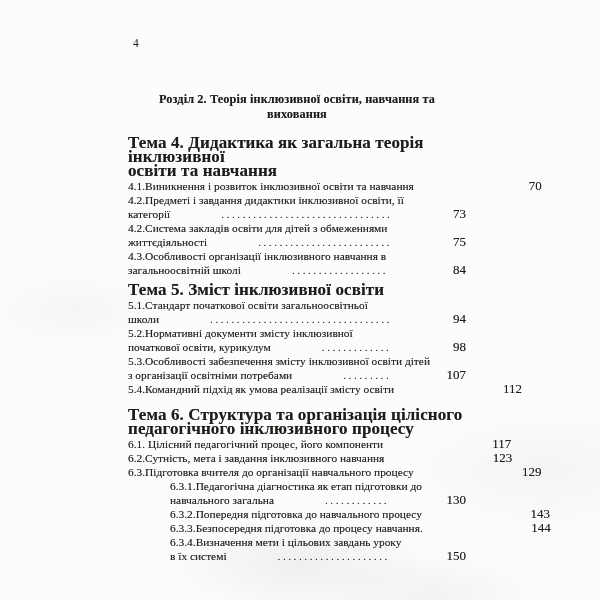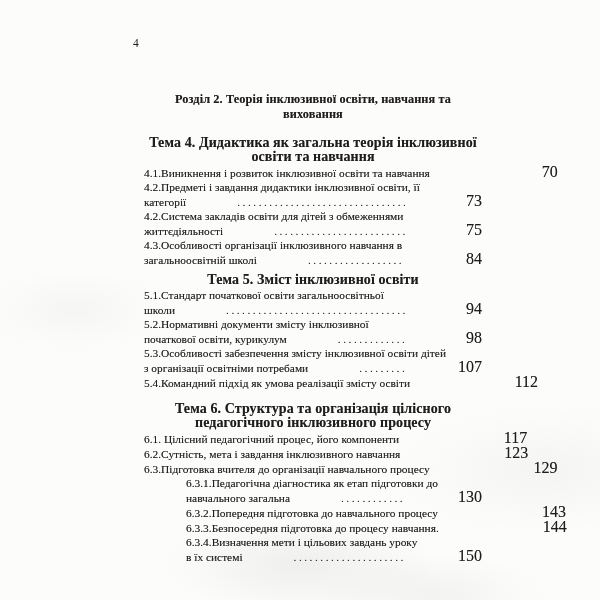--- a/index.html
+++ b/index.html
@@ -22,43 +22,42 @@
   }
   .page-number {
     position: absolute;
     left: 133px;
     top: 36px;
     font-size: 11.5px;
     line-height: 14px;
   }
   .toc {
     position: absolute;
-    left: 144px;
+    left: 128px;
     top: 92px;
     width: 338px;
     text-shadow: 0 0 0.5px rgba(20,20,20,0.45);
   }
   .chapter {
     margin: 0;
     font-size: 12.3px;
     line-height: 15px;
     font-weight: bold;
     text-align: center;
     letter-spacing: 0.1px;
   }
   .section { margin: 0; }
   .section.t4 { margin-top: 14px; }
   .section.t5 { margin-top: 6px; font-family: Liberation Serif, serif; }
   .section.t6 { margin-top: 12px; }
   .tema {
     margin: 0 0 1px 0;
-    font-size: 14px;
+    font-size: 17px;
     line-height: 14px;
     font-weight: bold;
-    text-align: center;
     letter-spacing: 0.1px;
   }
   .tema .hline { display: block; }
   .entries { margin: 0; }
   .entry { margin: 0; }
   .entry.indent { padding-left: 42px; }
   .eline {
     font-size: 11.4px;
     line-height: 14px;
     white-space: nowrap;
@@ -78,21 +77,21 @@
     color: #2b2926;
   }
   .leader::after {
     content: "........................................................................................................";
   }
   .entry.no-dots .leader::after { content: ""; }
   .pg {
     flex: 0 0 auto;
     min-width: 24px;
     text-align: right;
-    font-size: 16px;
+    font-size: 13px;
   }
 </style>
 </head>
 <body>
 
 <div class="page-number">4</div>
 
 <div class="toc">
 
   <h1 class="chapter">Розділ 2. Теорія інклюзивної освіти, навчання та виховання</h1>

